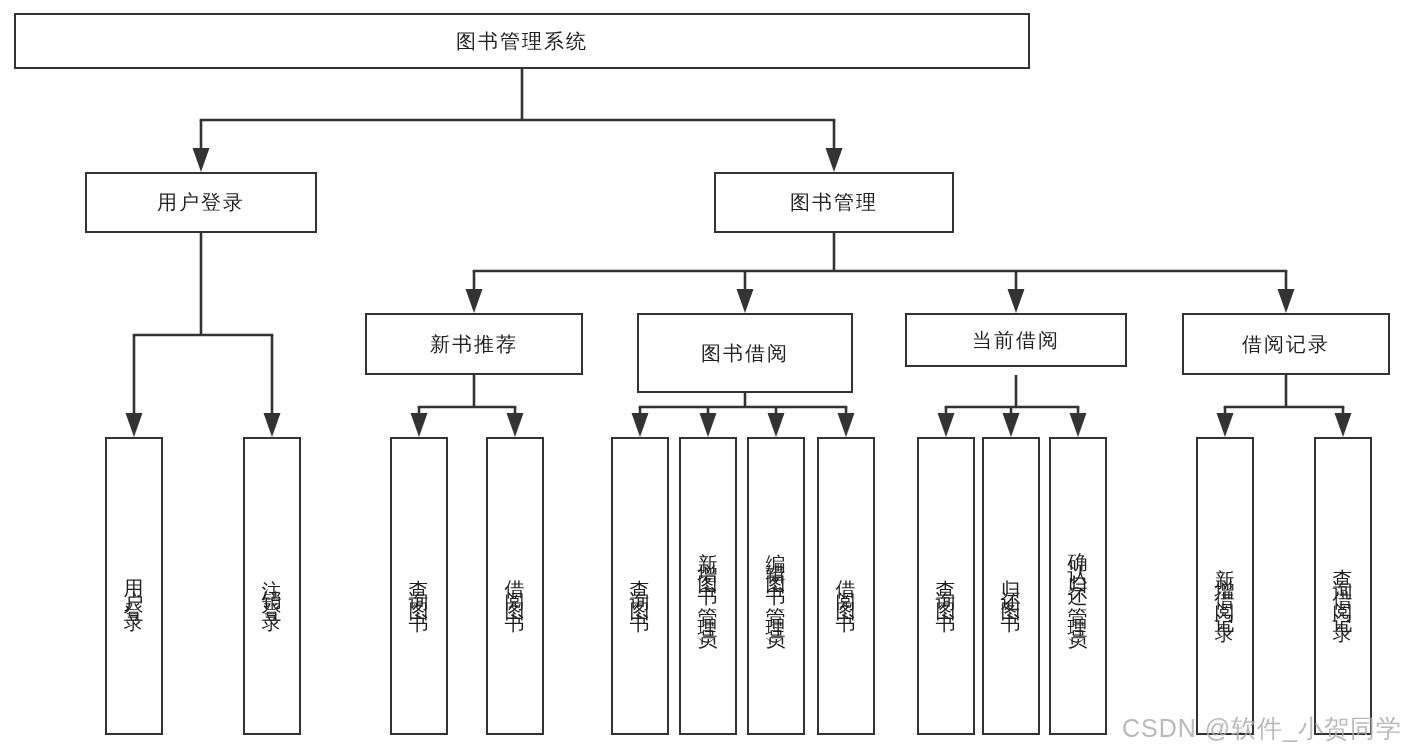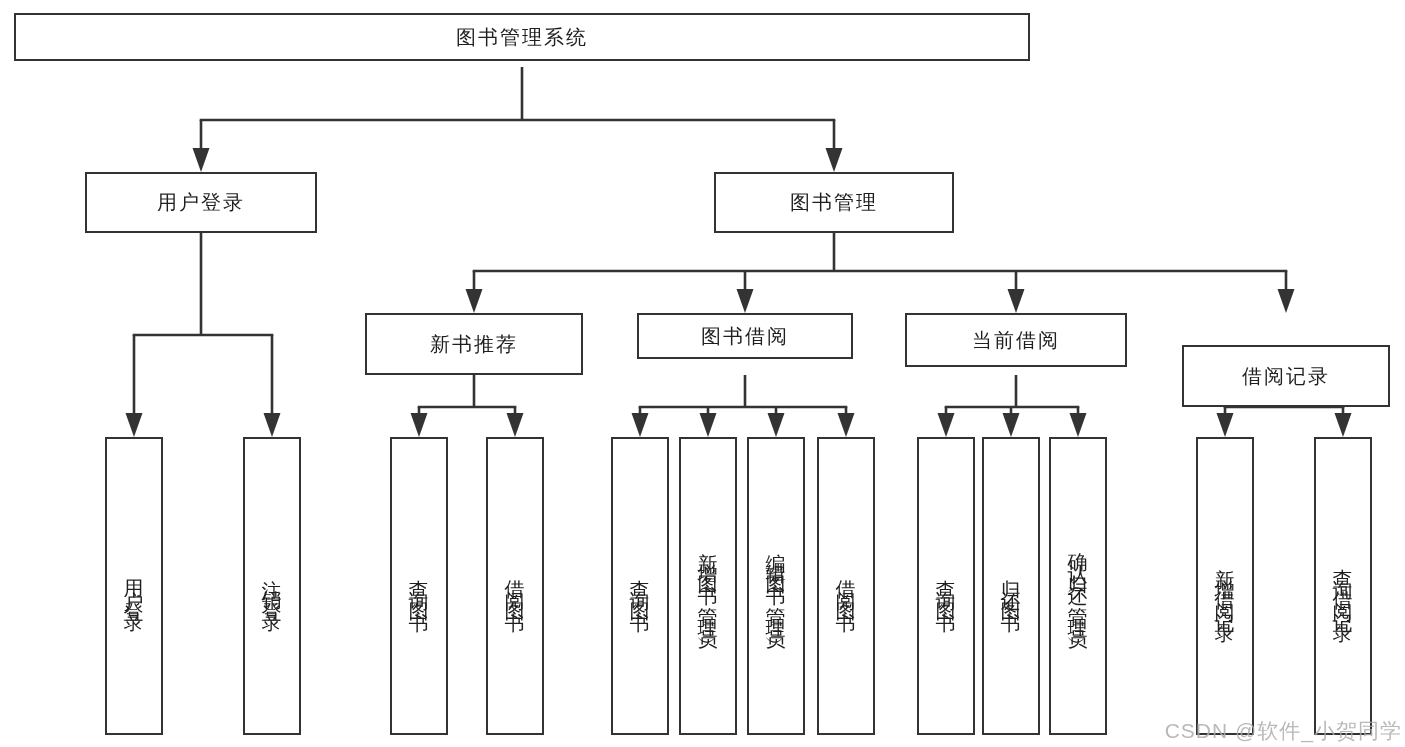--- a/index.html
+++ b/index.html
@@ -50,21 +50,21 @@
     text-orientation: mixed;
     font-size: 20px;
     letter-spacing: 11px;
     line-height: 1;
   }
   .watermark {
     position: absolute;
     z-index: 3;
     right: 3px;
     bottom: 2px;
-    font-size: 21px;
+    font-size: 25px;
     letter-spacing: 1px;
     color: rgba(173, 173, 173, 0.85);
     white-space: nowrap;
   }
 </style>
 </head>
 <body>
 
 <div class="canvas">
 
@@ -137,29 +137,29 @@
     <g>
       <line x1="1286" y1="375" x2="1286" y2="407"></line>
       <line x1="1223.7" y1="407" x2="1344.3" y2="407"></line>
       <line x1="1225" y1="407" x2="1225" y2="415"></line>
       <polygon points="1216.5,413 1233.5,413 1225,437"></polygon>
       <line x1="1343" y1="407" x2="1343" y2="415"></line>
       <polygon points="1334.5,413 1351.5,413 1343,437"></polygon>
     </g>
   </svg>
 
-  <div class="node h-node" style="left:14px; top:13px; width:1016px; height:48px;">图书管理系统</div>
+  <div class="node h-node" style="left:14px; top:13px; width:1016px; height:56px;">图书管理系统</div>
 
   <div class="node h-node" style="left:85px; top:172px; width:232px; height:61px;">用户登录</div>
   <div class="node h-node" style="left:365px; top:313px; width:218px; height:62px;">新书推荐</div>
 
   <div class="node h-node" style="left:714px; top:172px; width:240px; height:61px;">图书管理</div>
-  <div class="node h-node" style="left:637px; top:313px; width:216px; height:46px;">图书借阅</div>
+  <div class="node h-node" style="left:637px; top:313px; width:216px; height:80px;">图书借阅</div>
   <div class="node h-node" style="left:905px; top:313px; width:222px; height:54px;">当前借阅</div>
-  <div class="node h-node" style="left:1182px; top:313px; width:208px; height:62px;margin-top:32px;">借阅记录</div>
+  <div class="node h-node" style="left:1182px; top:313px; width:208px; height:62px;">借阅记录</div>
 
   <div class="node v-node" style="left:105px; top:437px; width:58px; height:298px;">用户登录</div>
   <div class="node v-node" style="left:243px; top:437px; width:58px; height:298px;">注销登录</div>
 
   <div class="node v-node" style="left:390px; top:437px; width:58px; height:298px;">查询图书</div>
   <div class="node v-node" style="left:486px; top:437px; width:58px; height:298px;">借阅图书</div>
 
   <div class="node v-node" style="left:611px; top:437px; width:58px; height:298px;">查询图书</div>
   <div class="node v-node" style="left:679px; top:437px; width:58px; height:298px;">新增图书（管理员）</div>
   <div class="node v-node" style="left:747px; top:437px; width:58px; height:298px;">编辑图书（管理员）</div>

